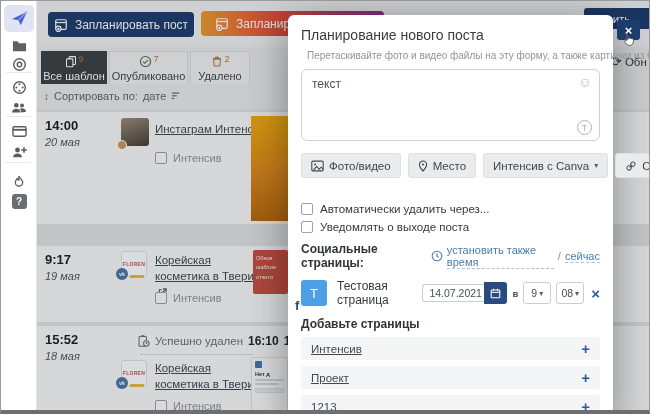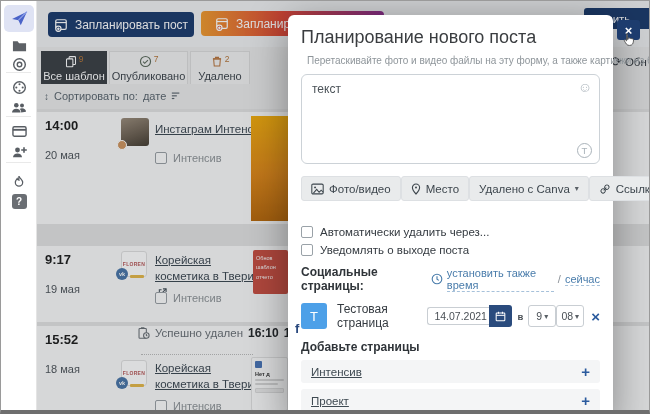--- a/index.html
+++ b/index.html
@@ -45,77 +45,77 @@
   .sort-row { position:absolute; left:7px; top:89px; display:flex; align-items:center; gap:5px; font-size:11px; color:#5b666f; }
 
   
   .posts { position:absolute; left:0; top:108px; right:0; bottom:0; background:#e3e3e3; }
   .card { position:absolute; left:0; right:0; background:#f9f9f9; }
   .card1 { top:3px; height:112px; }
   .card2 { top:137px; height:76px; }
   .card3 { top:217px; bottom:0; }
   .time-col { position:absolute; left:8px; top:6px; }
   .time-col .t { font-size:13px; font-weight:bold; color:#1f1f1f; }
-  .time-col .d { font-size:11px; color:#4f555b; margin-top:16px; }
+  .time-col .d { font-size:11px; color:#4f555b; margin-top:3px;font-style:italic; }
   .avatar { position:absolute; left:84px; width:28px; height:28px; border-radius:3px; }
   .ava-photo { top:6px; background:linear-gradient(160deg,#9b8d7c 0%, #6e6254 55%, #463e33 100%); }
   .ava-photo .mini { position:absolute; left:-4px; bottom:-4px; width:10px; height:10px; border-radius:50%; background:#cf9661; border:1.5px solid #fff; }
   .ava-floren { width:26px; height:26px; background:#fff; border:1px solid #e0e0e0; display:flex; align-items:center; justify-content:center; }
   .ava-floren .fl { font-size:5px; font-weight:bold; color:#b85a5a; letter-spacing:.3px; }
   .vk-badge { position:absolute; left:-6px; bottom:-4px; width:12px; height:12px; border-radius:50%; background:#4b76a8; color:#fff; font-size:5.5px; font-weight:bold; display:flex; align-items:center; justify-content:center; }
   .vk-bar { position:absolute; left:8px; bottom:-2px; width:14px; height:3px; background:#e4b84a; border-radius:1px; }
   .post-title { position:absolute; left:118px; font-size:11.5px; color:#3e4953; text-decoration:underline; line-height:1.4; cursor:pointer; }
   .post-title .ext { display:inline-block; margin-left:3px; position:relative; top:1px; }
   .chk-row { position:absolute; left:118px; display:flex; align-items:center; gap:6px; }
   .chk { width:12px; height:12px; border:1px solid #9aa0a5; border-radius:2px; background:#fdfdfd; cursor:pointer; }
   .chk-lbl { font-size:11px; color:#8f9498; }
   .img-strip { position:absolute; left:214px; top:4px; width:37px; height:105px; background:linear-gradient(180deg,#f3ad0e 0%, #e0891a 55%, #b96a0d 100%); }
   .red-badge { position:absolute; left:216px; top:4px; width:35px; height:44px; background:#c94f42; border-radius:2px; padding:4px 3px; color:#fff; font-size:5.5px; line-height:1.7; overflow:hidden; }
-  .status-row { position:absolute; left:100px; top:0; display:flex; align-items:center; gap:5px; color:#6a7076; font-size:11.5px; }
+  .status-row { position:absolute; left:100px; top:8px; display:flex; align-items:center; gap:5px; color:#6a7076; font-size:11.5px; }
   .status-row b { color:#25282b; font-size:12px; }
   .dot-div { position:absolute; left:104px; width:112px; top:28px; border-bottom:1px dotted #bdbdbd; }
   .preview-card { position:absolute; left:214px; top:31px; width:37px; height:54px; background:#fdfdfd; border:1px solid #e2e2e2; border-radius:2px; padding:3px; }
   .pv-ico { width:7px; height:7px; background:#4a76b8; border-radius:1px; margin-bottom:3px; }
   .pv-t { font-size:5.5px; font-weight:bold; color:#333; white-space:nowrap; overflow:hidden; }
   .pv-line { height:2px; background:#d9d9d9; margin-top:2px; border-radius:1px; }
   .pv-btn { height:5px; background:#eee; border:1px solid #ddd; margin-top:3px; border-radius:1px; }
 
   
   .modal { position:absolute; left:287px; top:14px; width:325px; height:410px; background:#fff; border-radius:6px; box-shadow:0 8px 40px rgba(0,0,0,.38); z-index:10; padding:10px 13px; }
   .close-btn { position:absolute; top:5px; right:-27px; width:23px; height:20px; background:#1d3c6e; border-radius:3px; color:#fff; font-size:13px; font-weight:bold; display:flex; align-items:center; justify-content:center; cursor:pointer; }
   .cursor { position:absolute; top:17px; right:-22px; }
-  .m-title { font-size:18px; color:#3a3d40; margin:2px 0 7px; }
+  .m-title { font-size:14px; color:#3a3d40; margin:2px 0 7px; }
   .m-sub { display:flex; align-items:center; gap:6px; margin-bottom:8px; }
   .m-sub::before { content:""; width:10px; height:1px; background:#d8d8d8; }
   .m-sub::after { content:""; flex:1; height:1px; background:#d8d8d8; }
   .m-sub span { font-size:10px; color:#8e959a; white-space:nowrap; }
-  .editor { position:relative; height:90px; border:1px solid #ccd2d7; border-radius:6px; padding:7px 26px 18px 10px; font-size:12px; color:#4b5258; cursor:text; }
+  .editor { position:relative; height:72px; border:1px solid #ccd2d7; border-radius:6px; padding:7px 26px 18px 10px; font-size:12px; color:#4b5258; cursor:text; }
   .smiley { position:absolute; top:4px; right:7px; font-size:14px; color:#aab3ba; cursor:pointer; }
   .t-circle { position:absolute; bottom:5px; right:7px; width:15px; height:15px; border:1px solid #aab3ba; border-radius:50%; color:#aab3ba; font-size:9.5px; display:flex; align-items:center; justify-content:center; cursor:pointer; }
-  .actions { display:flex; margin-top:12px; }
+  .actions { display:flex; gap:7px; margin-top:12px; }
   .g-btn { height:25px; padding:0 9px; background:#e9ebec; border:1px solid #dde0e3; border-radius:3px; font-size:11.5px; color:#3d464d; display:flex; align-items:center; gap:5px; cursor:pointer; white-space:nowrap; }
   .caret { font-size:8px; color:#5a6066; }
   .opts { margin-top:25px; }
   .opt { display:flex; align-items:center; gap:7px; margin-bottom:6px; }
   .m-chk { width:12px; height:12px; border:1px solid #9aa2a8; border-radius:2px; background:#fff; cursor:pointer; }
   .opt span { font-size:11.5px; color:#343a40; }
   .soc-head { margin-top:9px; display:flex; justify-content:space-between; }
   .soc-head .b { font-size:12px; font-weight:bold; color:#2f3439; }
   .time-links { display:flex; align-items:center; gap:4px; font-size:11px; color:#497cab; }
   .dashed { border-bottom:1px dashed #a6c1da; cursor:pointer; }
   .slash { color:#8a9096; }
   .page-row { margin-top:9px; display:flex; align-items:center; }
   .page-ava { position:relative; width:26px; height:26px; background:#4da0e8; border-radius:3px; color:#fff; font-size:13px; display:flex; align-items:center; justify-content:center; }
   .fb { position:absolute; left:-6px; bottom:-7px; font-size:13px; font-weight:bold; color:#29487d; text-shadow:0 0 2px #fff, 0 0 2px #fff; }
   .page-name { flex:1; margin-left:10px; font-size:12px; color:#343a40; }
   .date-inp { width:62px; height:18px; border:1px solid #c9ced3; border-right:none; border-radius:3px 0 0 3px; font-size:10.5px; color:#4a5056; padding-left:6px; font-family:"Liberation Sans", sans-serif; }
   .cal-btn { width:23px; height:22px; background:#2a4b7d; border-radius:0 3px 3px 0; display:flex; align-items:center; justify-content:center; cursor:pointer; }
   .prep { font-size:9.5px; font-weight:bold; color:#4a5056; margin:0 5px; }
   .sel { width:28px; height:22px; border:1px solid #c9ced3; border-radius:3px; display:flex; align-items:center; justify-content:center; gap:2px; font-size:10.5px; color:#4a5056; cursor:pointer; background:#fff; }
-  .sel + .sel { }
+  .sel + .sel { margin-left:5px; }
   .rm-x { margin-left:7px; font-size:15px; font-weight:900; color:#2b5b9e; cursor:pointer; line-height:1; }
   .add-label { margin-top:10px; font-size:12px; font-weight:bold; color:#2f3439; }
   .add-row { margin-top:6px; height:23px; background:#f4f5f6; border-radius:3px; display:flex; align-items:center; padding:0 10px; }
   .add-row a { font-size:11.5px; color:#3f4a52; text-decoration:underline; cursor:pointer; }
   .plus { margin-left:auto; color:#2b5b9e; font-size:15px; font-weight:bold; cursor:pointer; line-height:1; }
 </style>
 </head>
 <body>
 
 <div class="root">
@@ -416,21 +416,21 @@
       <div class="g-btn">
         <span>
           <svg width="10" height="12" viewBox="0 0 12 14" fill="none" stroke="#3d464d" stroke-width="1.3">
               <path d="M6 1 a4.3 4.3 0 0 1 4.3 4.3 C10.3 8.6 6 13 6 13 S1.7 8.6 1.7 5.3 A4.3 4.3 0 0 1 6 1z"></path>
               <circle cx="6" cy="5.2" r="1.2" fill="#3d464d" stroke="none"></circle>
             </svg>
         </span>
         <span>Место</span>
       </div>
       <div class="g-btn">
-        <span>Удалено с Canva</span>
+        <span>Интенсив с Canva</span>
         <span class="caret">▾</span>
       </div>
       <div class="g-btn">
         <span>
           <svg width="12" height="12" viewBox="0 0 16 16" fill="none" stroke="#3d464d" stroke-width="1.3">
               <g transform="rotate(45 8 8)">
                 <rect x="5.2" y="1.5" width="5.6" height="6" rx="2.8"></rect>
                 <rect x="5.2" y="8.5" width="5.6" height="6" rx="2.8"></rect>
                 <line x1="8" y1="5.5" x2="8" y2="10.5"></line>
               </g>

